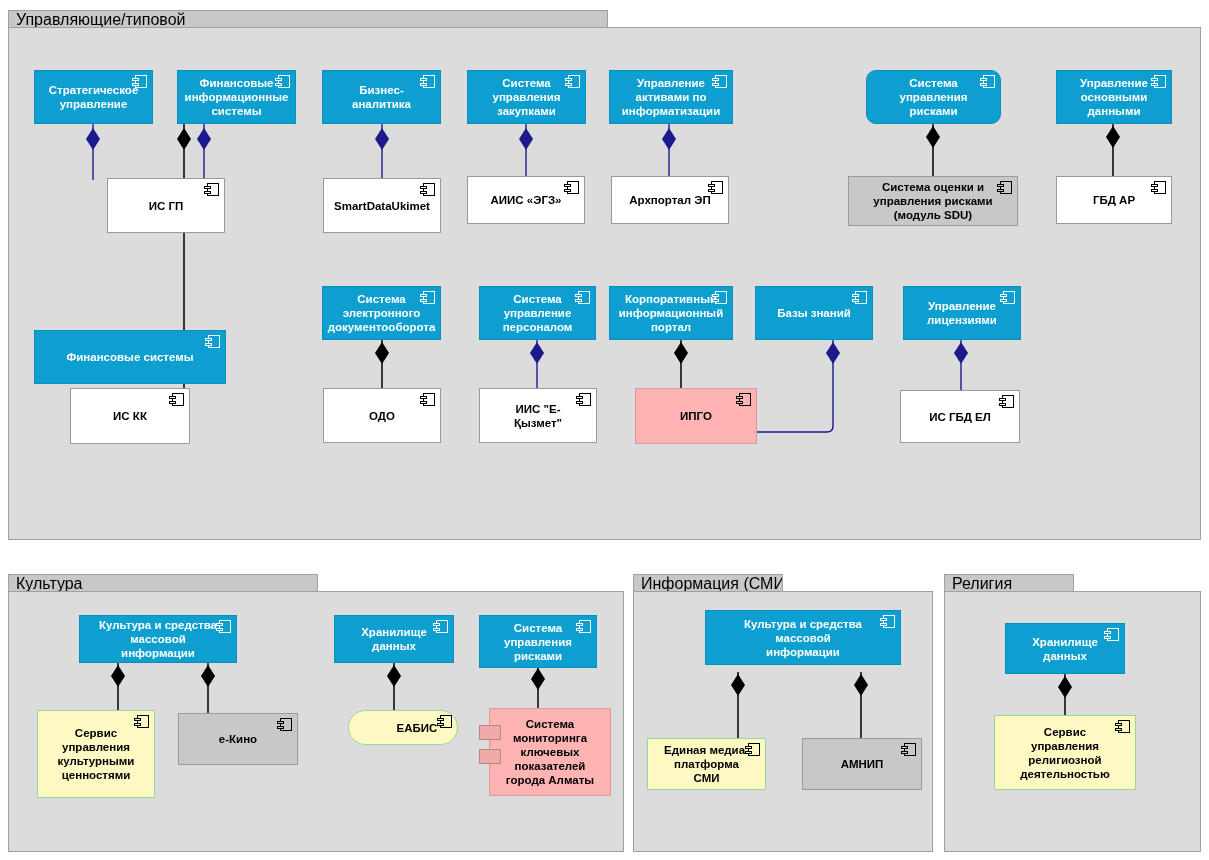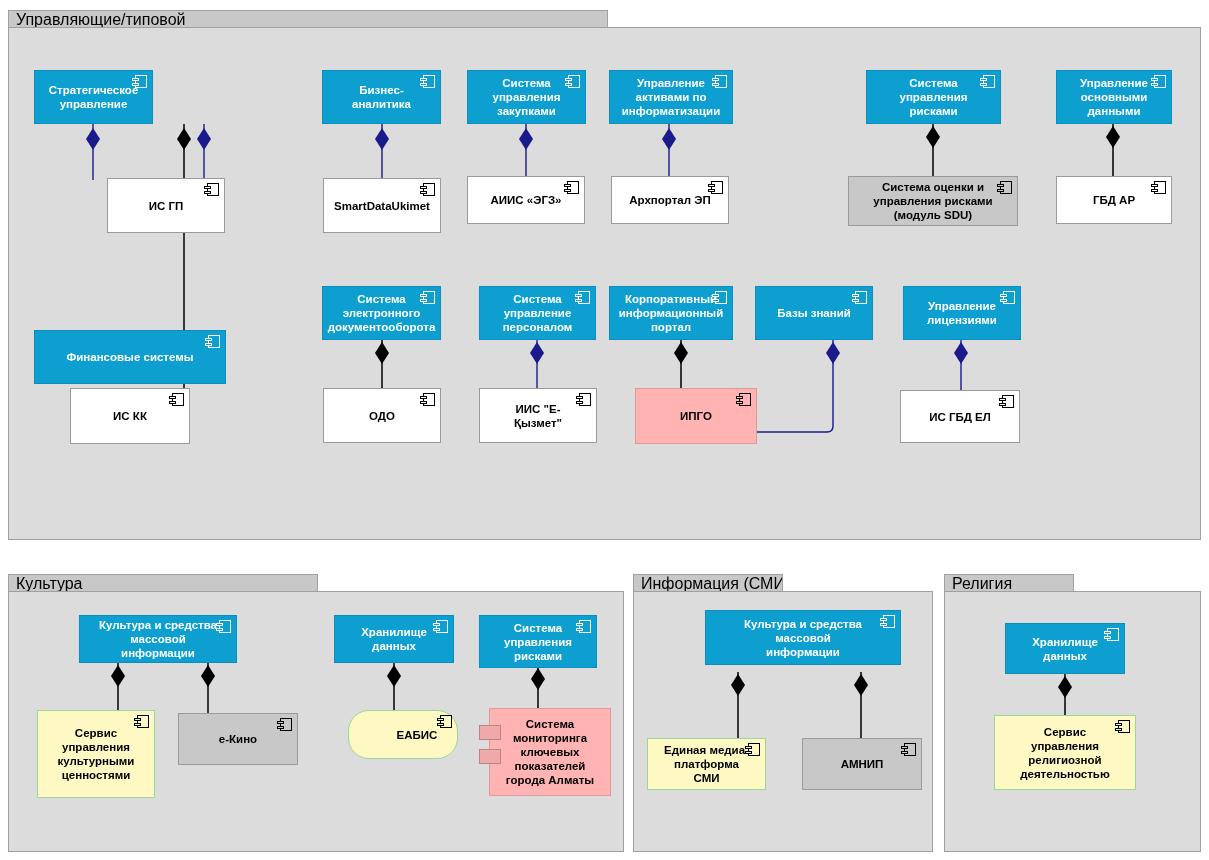--- a/index.html
+++ b/index.html
@@ -267,20 +267,30 @@
   <div class="node blue" style="left:34px; top:70px; width:119px; height:54px;">
     <span class="comp-icon">
       <span class="body"></span>
         <span class="tab1"></span>
         <span class="tab2"></span>
     </span>
     <span class="label">Стратегическое
 управление</span>
   </div>
 
+  <div class="node blue" style="left:177px; top:70px; width:119px; height:54px;">
+    <span class="comp-icon">
+      <span class="body"></span>
+        <span class="tab1"></span>
+        <span class="tab2"></span>
+    </span>
+    <span class="label">Финансовые
+информационные
+системы</span>
+  </div>
 
   <div class="node blue" style="left:322px; top:70px; width:119px; height:54px;">
     <span class="comp-icon">
       <span class="body"></span>
         <span class="tab1"></span>
         <span class="tab2"></span>
     </span>
     <span class="label">Бизнес-аналитика</span>
   </div>
 
@@ -299,21 +309,21 @@
     <span class="comp-icon">
       <span class="body"></span>
         <span class="tab1"></span>
         <span class="tab2"></span>
     </span>
     <span class="label">Управление
 активами по
 информатизации</span>
   </div>
 
-  <div class="node blue" style="left:866px; top:70px; width:135px; height:54px;">
+  <div class="node blue" style="left:866px; top:70px; width:135px; height:54px;border-radius:10px;">
     <span class="comp-icon">
       <span class="body"></span>
         <span class="tab1"></span>
         <span class="tab2"></span>
     </span>
     <span class="label">Система управления
 рисками</span>
   </div>
 
   <div class="node blue" style="left:1056px; top:70px; width:116px; height:54px;">
@@ -534,21 +544,21 @@
 
   <div class="node gray" style="left:178px; top:713px; width:120px; height:52px;">
     <span class="comp-icon">
       <span class="body"></span>
         <span class="tab1"></span>
         <span class="tab2"></span>
     </span>
     <span class="label">е-Кино</span>
   </div>
 
-  <div class="node green" style="left:348px; top:710px; width:110px; height:49px;border-radius:21px;">
+  <div class="node green" style="left:348px; top:710px; width:110px; height:35px;border-radius:21px;">
     <span class="comp-icon">
       <span class="body"></span>
         <span class="tab1"></span>
         <span class="tab2"></span>
     </span>
     <span class="label"></span>
     <span class="label">ЕАБИС</span>
   </div>
 
   <div class="node pink" style="left:489px; top:708px; width:122px; height:88px;">

